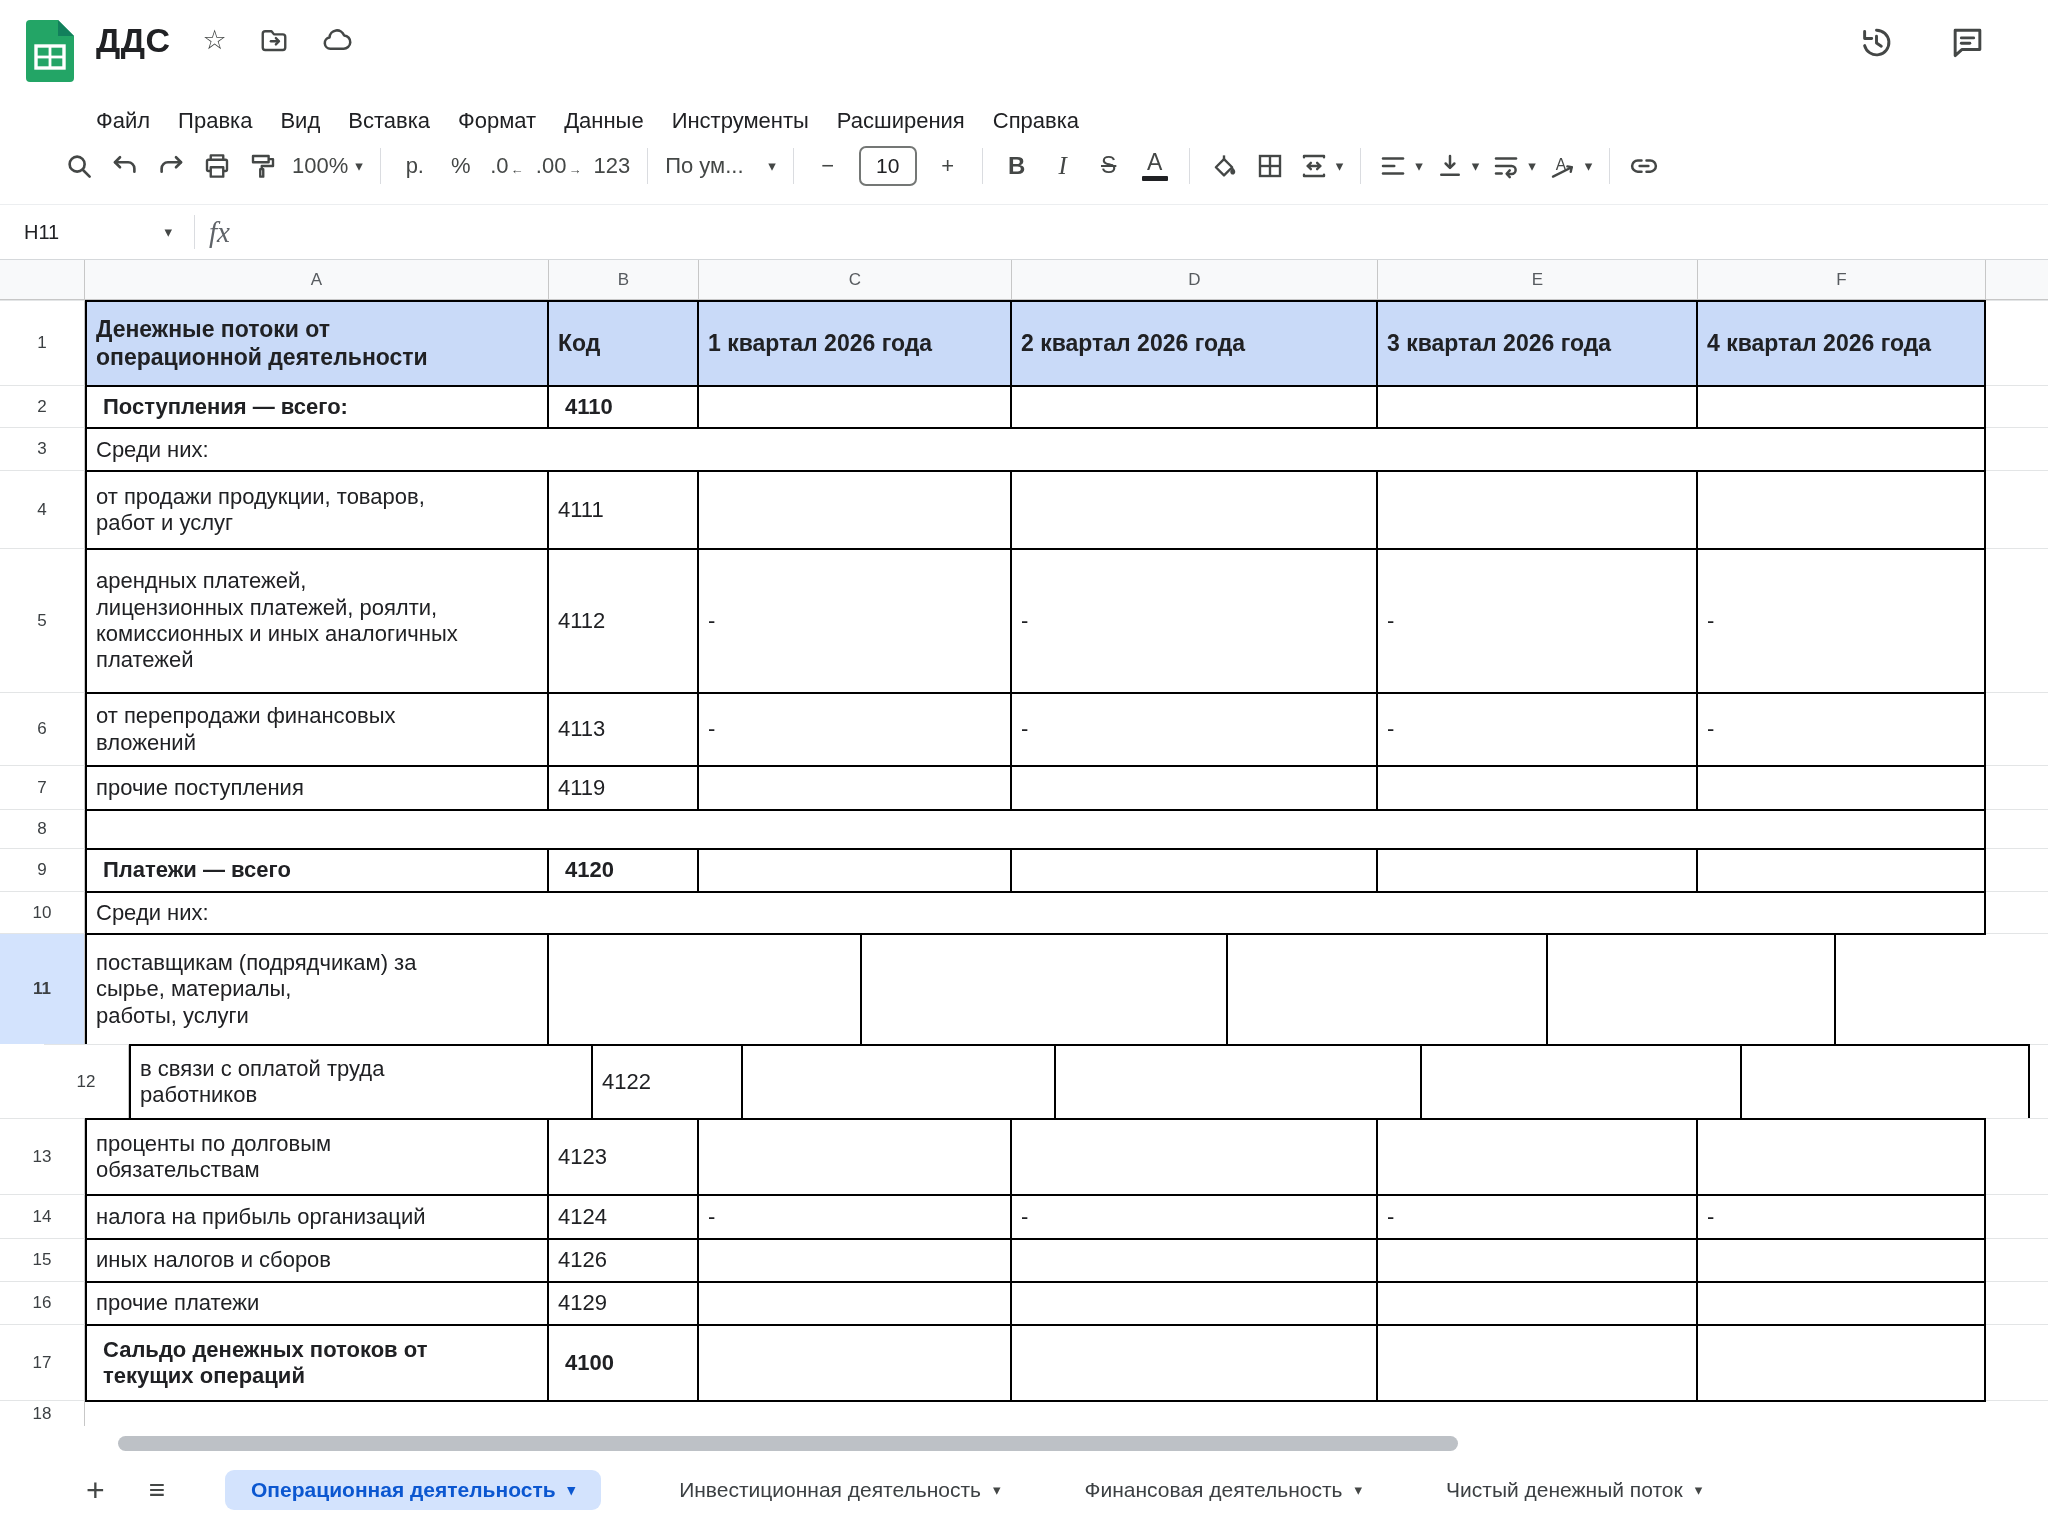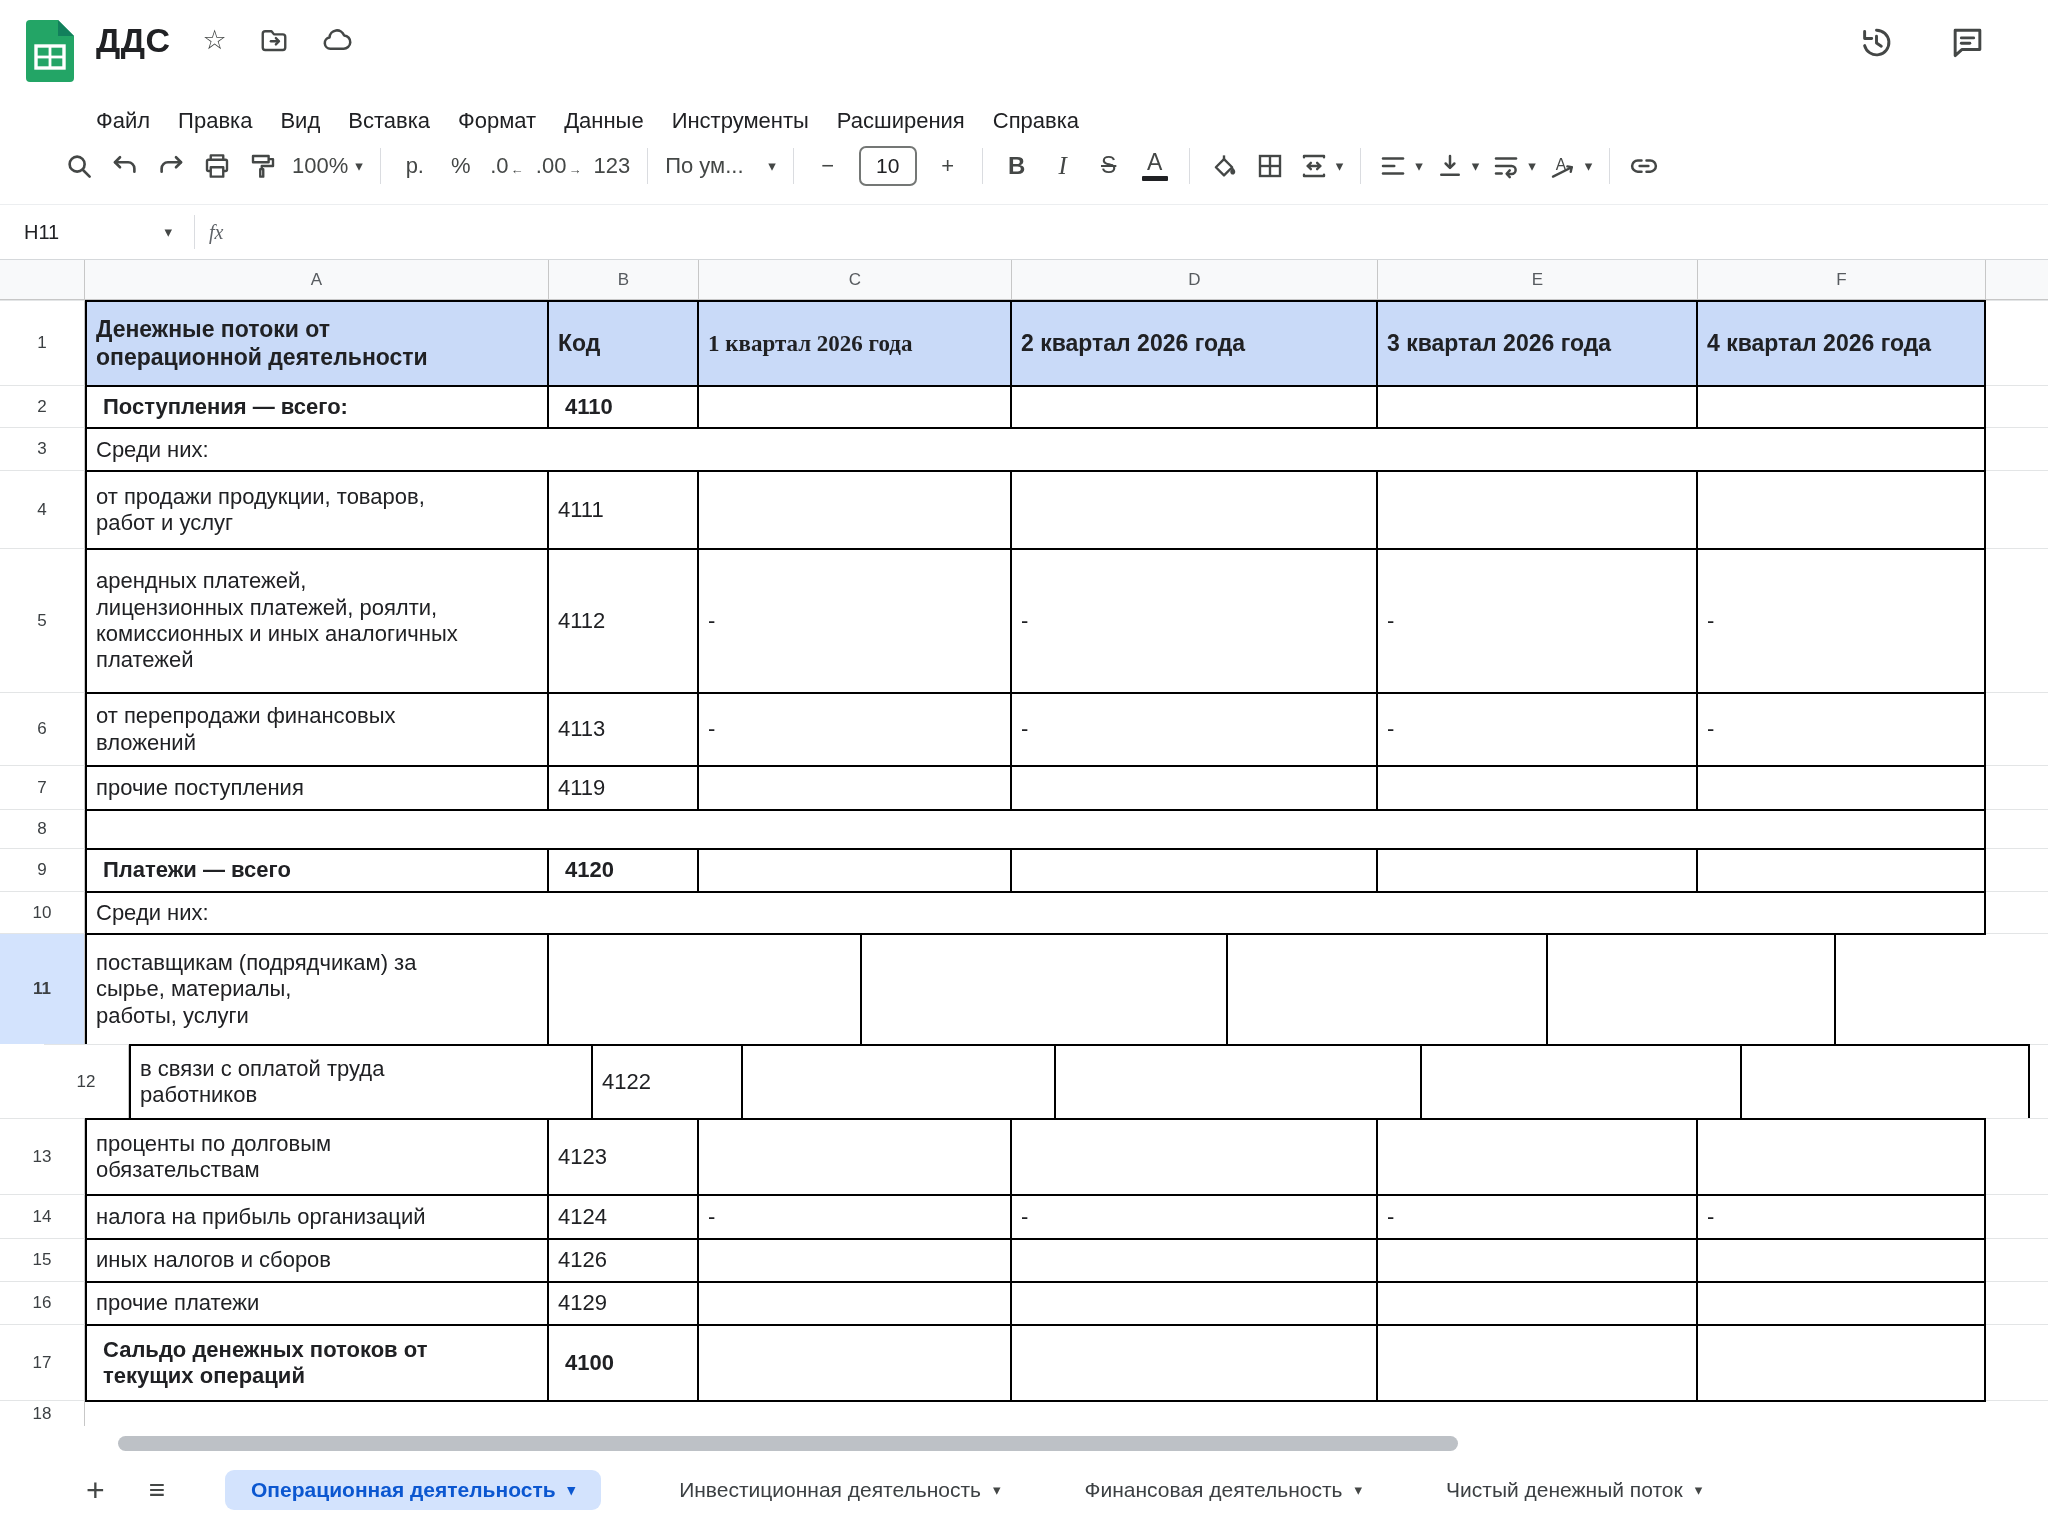--- a/index.html
+++ b/index.html
@@ -36,21 +36,21 @@
   .b-strike { text-decoration:line-through; font-size:23px; }
   .b-color { font-size:23px; line-height:1; display:flex; flex-direction:column; align-items:center; }
   .b-color .bar { width:26px; height:5px; background:#202124; margin-top:2px; border-radius:1px; }
 
   
   .formula-bar { height:55px; display:flex; align-items:center; border-bottom:1px solid #d5d8db; background:#fff; }
   .name-box { width:190px; display:flex; align-items:center; justify-content:space-between;
               padding:0 18px 0 24px; cursor:pointer; }
   .name-box .ref { font-size:20px; color:#202124; }
   .fsep { width:1px; height:34px; background:#dadce0; margin:0 14px 0 4px; }
-  .fx { font-family:"Liberation Serif", serif; font-style:italic; font-size:20px; color:#5f6368; }
+  .fx { font-family:"Liberation Serif", serif; font-style:italic; font-size:29px; color:#5f6368; }
 
   
   .grid-head { height:40px; display:flex; background:#f8f9fa; border-bottom:1px solid #c7c7c7; }
   .corner { width:85px; height:100%; border-right:1px solid #c7c7c7; background:#f8f9fa; flex:none; }
   .col-h { height:100%; border-right:1px solid #c7c7c7; display:flex; align-items:center; justify-content:center;
            font-size:17px; color:#575b5f; flex:none; cursor:pointer; }
   .col-h.filler { border-right:none; }
 
   .grid-body { background:#fff; }
   .r { display:flex; }
@@ -307,21 +307,21 @@
     <div class="col-h" style="width: 288px;">F</div>
     <div class="col-h filler" style="width: 62px;"></div>
   </div>
 <div class="grid-body">
     <div class="r" style="height: 85px;">
       <div class="rh">1</div>
       <div class="tspan header">
         <div class="cell" style="width: 464px;">Денежные потоки от
 операционной деятельности</div>
         <div class="cell" style="width: 150px;">Код</div>
-        <div class="cell" style="width: 313px; font-family: Liberation Serif, serif;">1 квартал 2026 года</div>
+        <div class="cell" style="width: 313px;">1 квартал 2026 года</div>
         <div class="cell" style="width: 366px;">2 квартал 2026 года</div>
         <div class="cell" style="width: 320px;">3 квартал 2026 года</div>
         <div class="cell" style="width: 288px;">4 квартал 2026 года</div>
       </div>
       <div class="gfill"></div>
     </div>
     <div class="r" style="height: 42px;">
       <div class="rh">2</div>
       <div class="tspan bold">
         <div class="cell" style="width: 464px;">Поступления — всего:</div>

